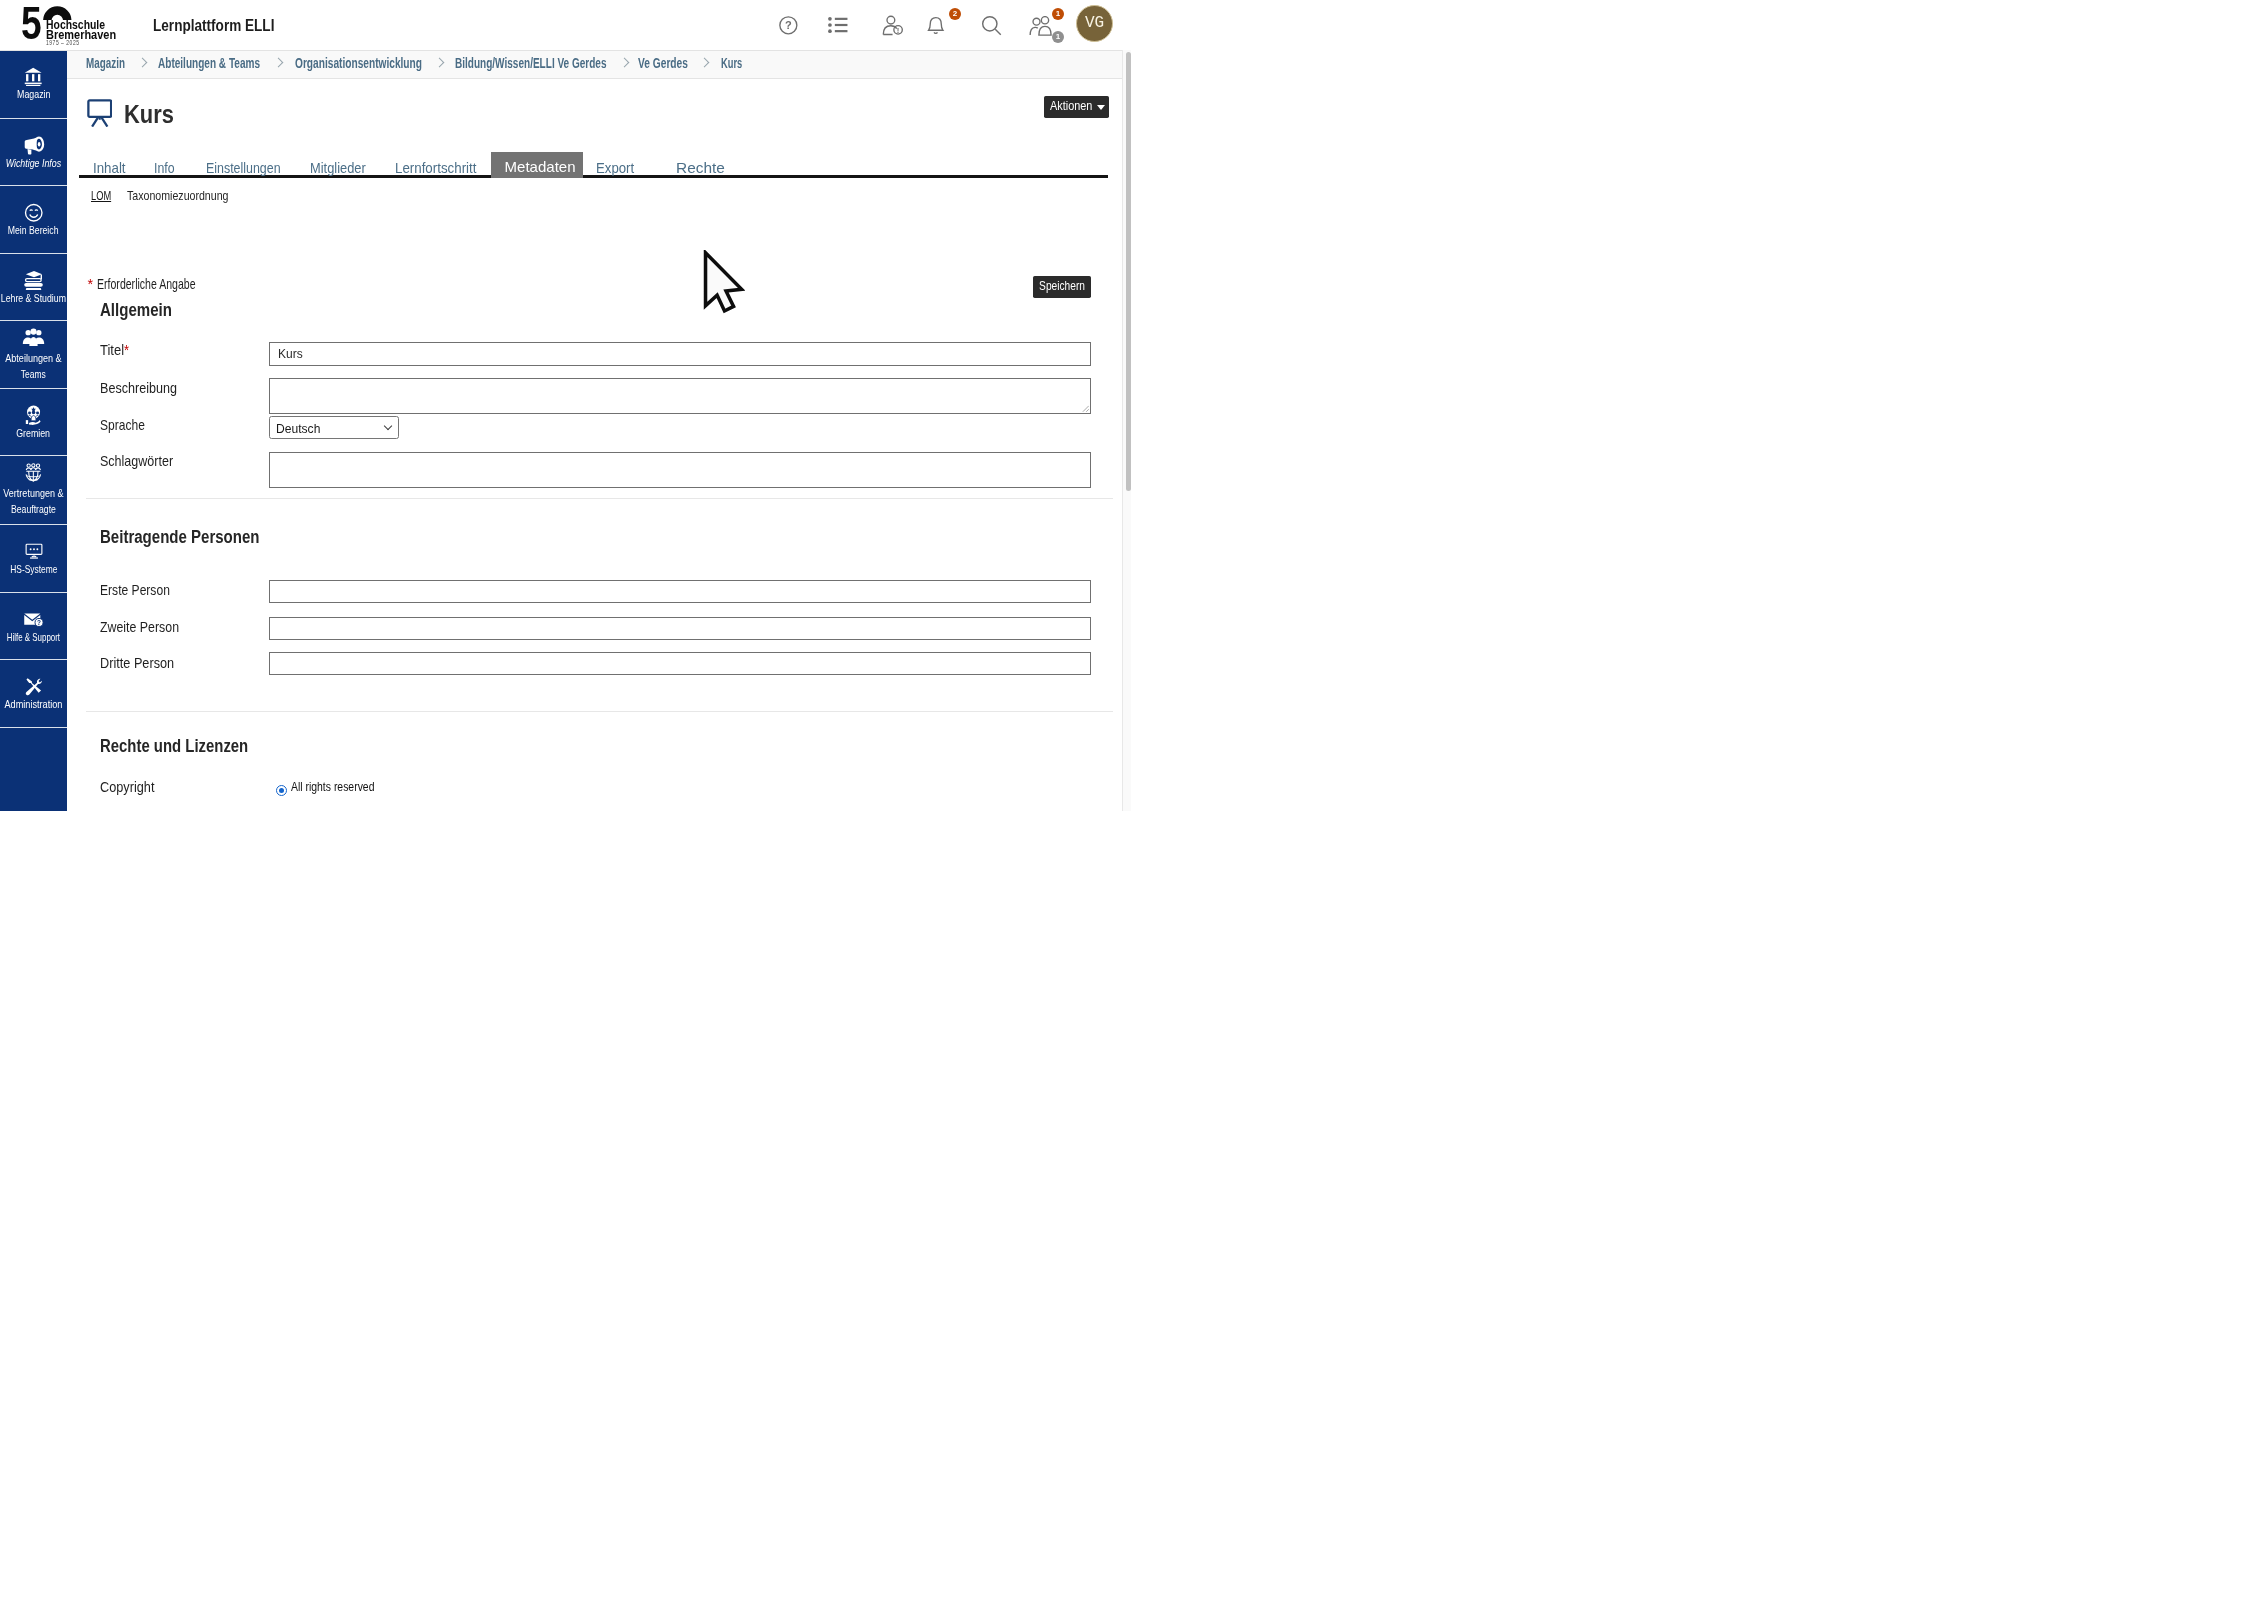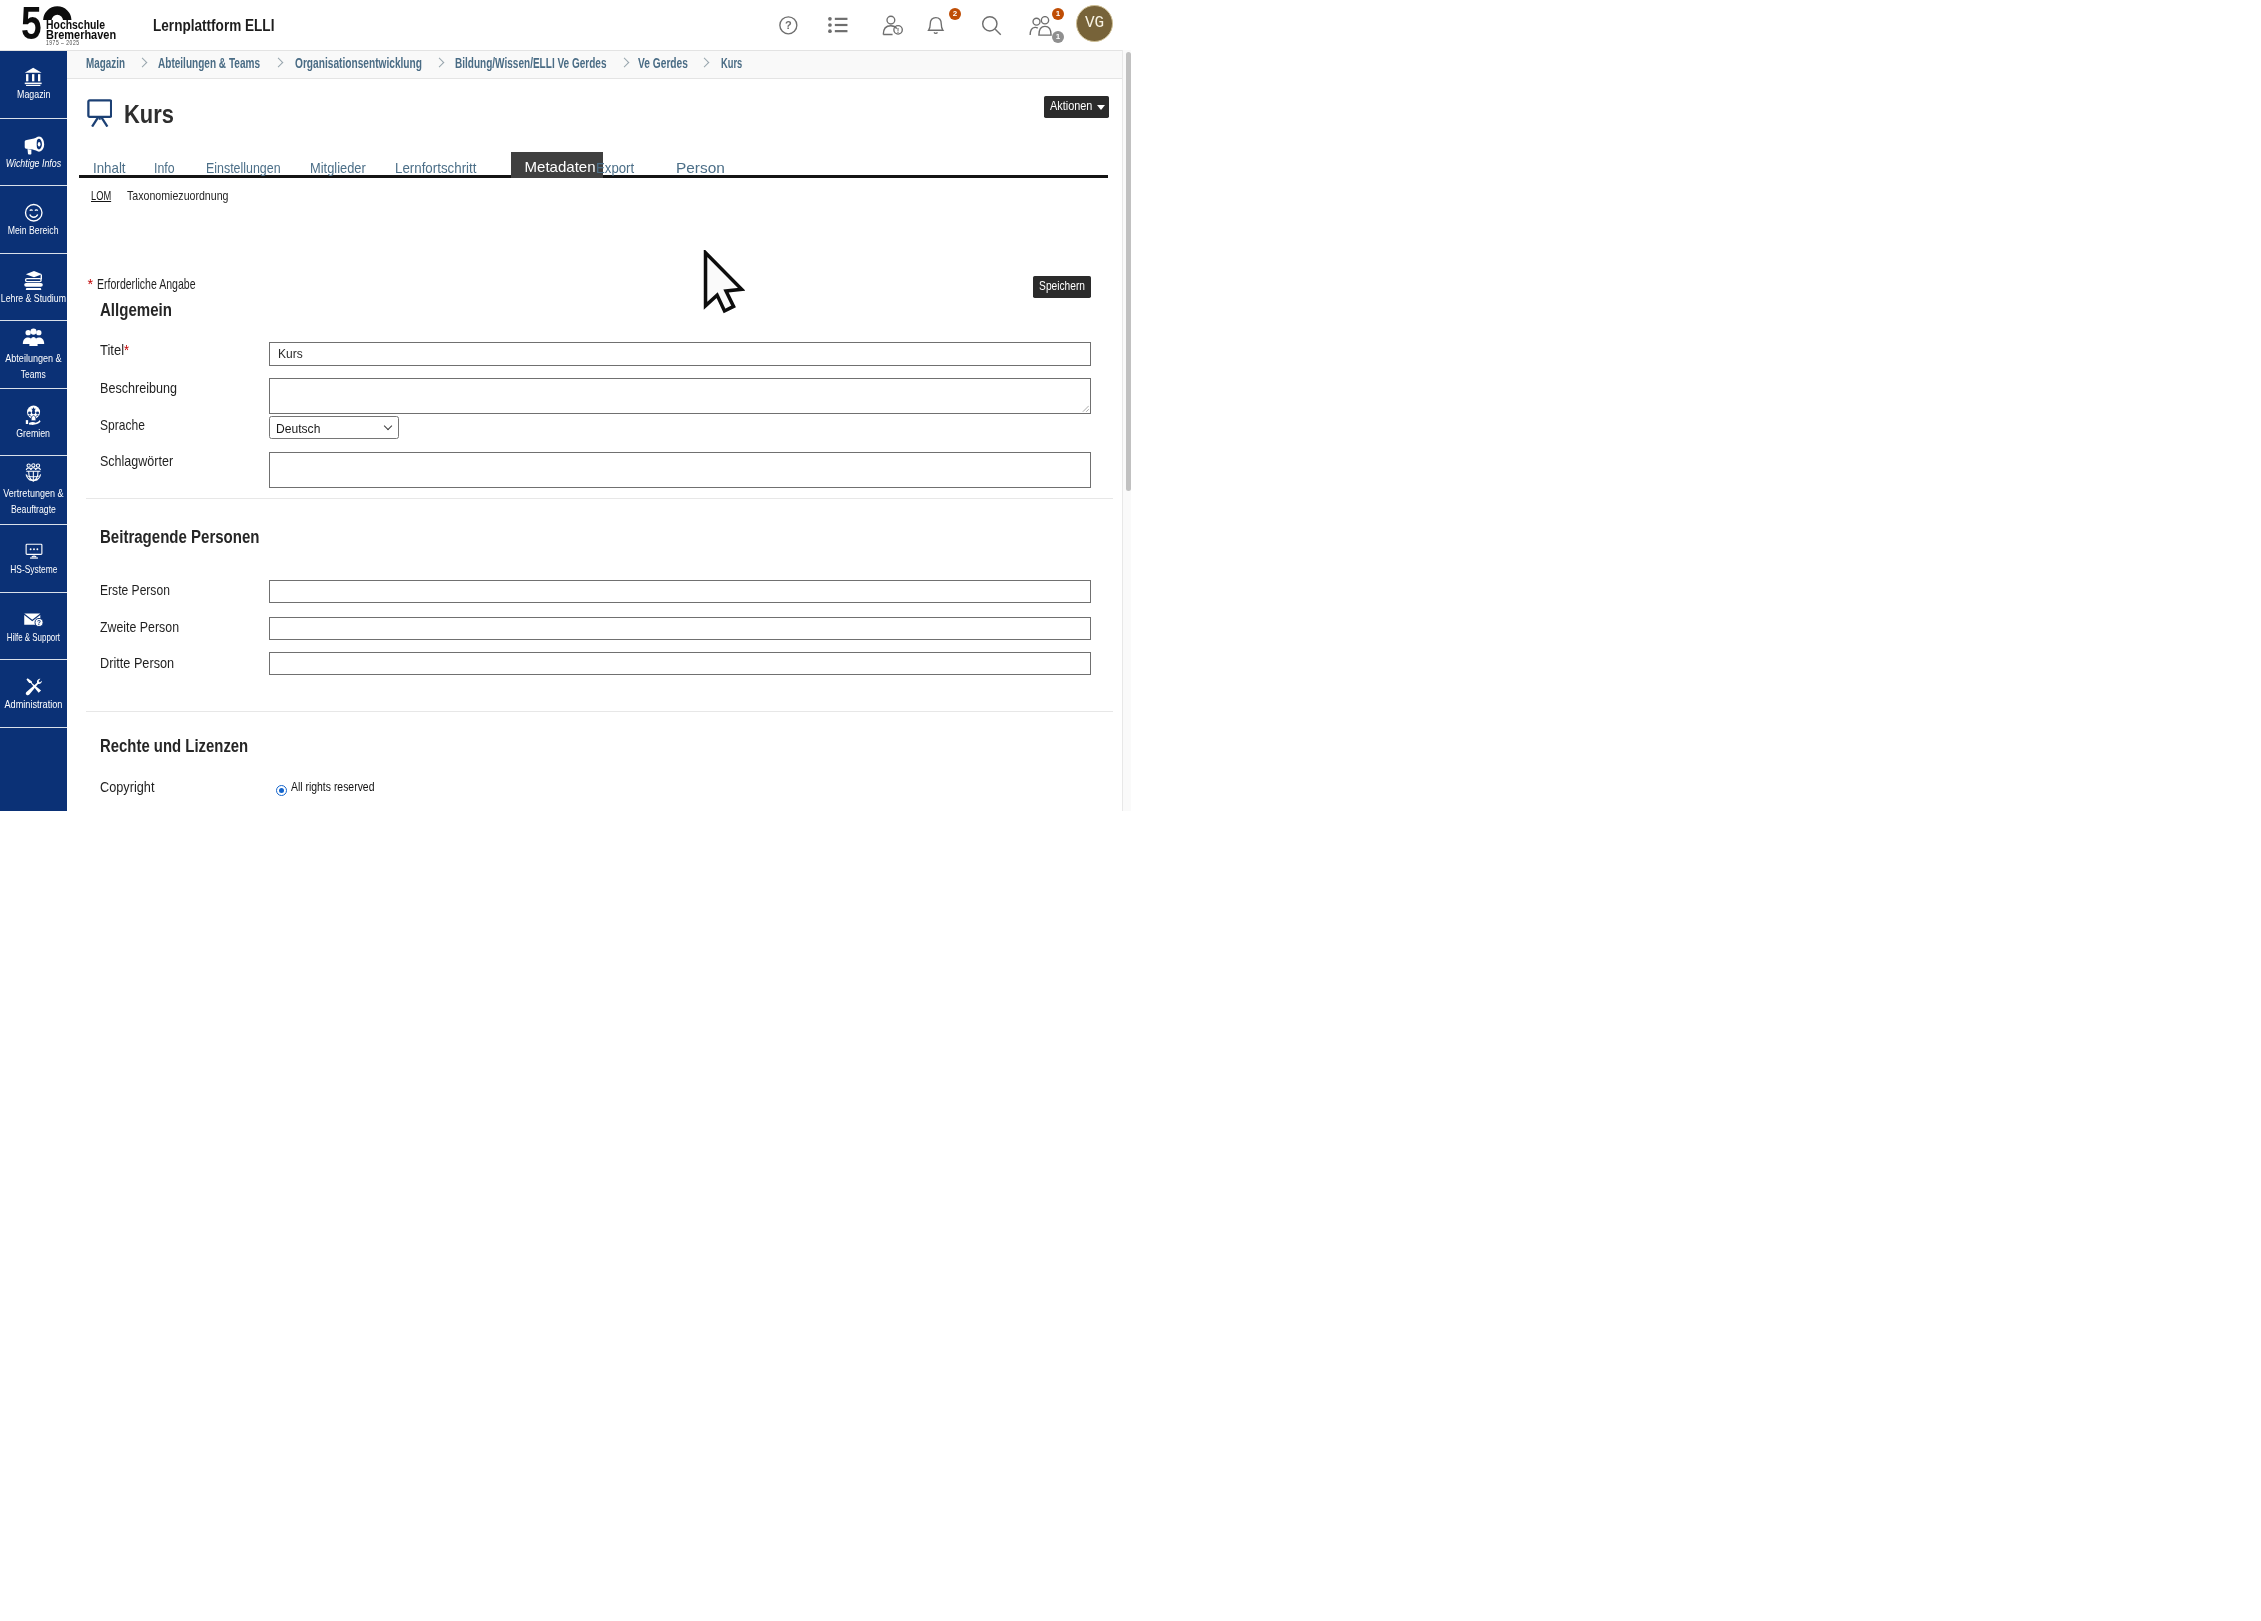--- a/index.html
+++ b/index.html
@@ -39,21 +39,21 @@
   .bcsep { position:absolute; top:8.5px; width:6.8px; height:6.8px; border-top:1.7px solid #97a5ad; border-right:1.7px solid #97a5ad; transform:rotate(45deg); }
 
   
   #main { position:absolute; left:67px; top:79px; width:1055px; height:732px; background:#fff; }
   h1#ktitle { position:absolute; left:57px; top:20px; font-size:26px; font-weight:bold; color:#2e2e2e; }
   #aktionen { position:absolute; left:977px; top:17px; width:65px; height:21.6px; background:#2b2b2b; color:#fff; border-radius:1.7px; font-size:12px; text-align:center; line-height:21.6px; }
   #aktionen .car { position:absolute; right:4.2px; top:8.5px; width:0; height:0; border-left:4.2px solid transparent; border-right:4.2px solid transparent; border-top:5.5px solid #fff; }
 
   .tab { position:absolute; top:76px; height:25.5px; line-height:25.5px; font-size:15px; color:#4c6f88; transform-origin:0 50%; white-space:nowrap; }
   #tabline { position:absolute; left:12.3px; top:96px; width:1029px; height:2.5px; background:#141414; }
-  #tabactive { position:absolute; left:444px; top:73px; width:92px; height:25.5px; background:#404040; }
+  #tabactive { position:absolute; left:424px; top:73px; width:92px; height:25.5px; background:#737373; }
   #tabactive span { position:absolute; left:13.6px; top:2.3px; height:25.5px; line-height:25.5px; font-size:15px; color:#fff; transform-origin:0 50%; white-space:nowrap; }
 
   .subtab { position:absolute; top:108px; height:18.7px; line-height:18.7px; font-size:13px; color:#262626; transform-origin:0 50%; white-space:nowrap; }
 
   #banner { position:absolute; left:12.7px; top:142px; width:1030px; height:45px; background:#efefef; }
   #bannertext { position:absolute; left:404px; top:0; height:45px; line-height:45px; font-size:13px; color:#1f1f1f; transform-origin:0 50%; white-space:nowrap; }
 
   #reqline { position:absolute; left:20.4px; top:197px; font-size:14.4px; color:#1f1f1f; transform-origin:0 50%; white-space:nowrap; }
   #reqline .star { color:#c00000; }
   #speichern { position:absolute; left:966px; top:197px; width:58px; height:21.6px; background:#2b2b2b; color:#fff; border-radius:1.7px; font-size:12px; text-align:center; line-height:21.6px; }
@@ -349,21 +349,21 @@
 
     <div class="flabel" style="top:699px;"><span class="cx" style="transform: scaleX(0.847726);">Copyright</span></div>
     <div id="radio"></div>
     <div id="radiolabel"><span class="cx" style="transform: scaleX(0.802116);">All rights reserved</span></div>
   <div class="tab" style="left: 26px; transform: scaleX(0.887591);">Inhalt</div>
       <div class="tab" style="left: 87px; transform: scaleX(0.82183);">Info</div>
       <div class="tab" style="left: 139px; transform: scaleX(0.827955);">Einstellungen</div>
       <div class="tab" style="left: 243px; transform: scaleX(0.856672);">Mitglieder</div>
       <div class="tab" style="left: 328px; transform: scaleX(0.88798);">Lernfortschritt</div>
       <div class="tab" style="left: 529px; transform: scaleX(0.879827);">Export</div>
-      <div class="tab" style="left: 609px; transform: scaleX(1.0279);">Person</div>
+      <div class="tab" style="left: 609px; transform: scaleX(1.0279);">Rechte</div>
       <div class="subtab" style="left: 24px; text-decoration: underline; color: rgb(22, 22, 22); transform: scaleX(0.714419);">LOM</div>
       <div class="subtab" style="left: 60px; transform: scaleX(0.816361);">Taxonomiezuordnung</div>
     </div>
 
   <div id="sbtrack">
       <div id="sbthumb"></div>
     </div>
 
   <svg id="cursor" width="42" height="66" viewBox="0 0 50 78">
     <path d="M3 3 L3 66 L16.8 53.4 L25.6 72.3 L36.4 66.9 L27.4 48.6 L46 46.5 Z" fill="#fafafa" stroke="#0d0d0d" stroke-width="4.2" stroke-linejoin="miter"></path>

